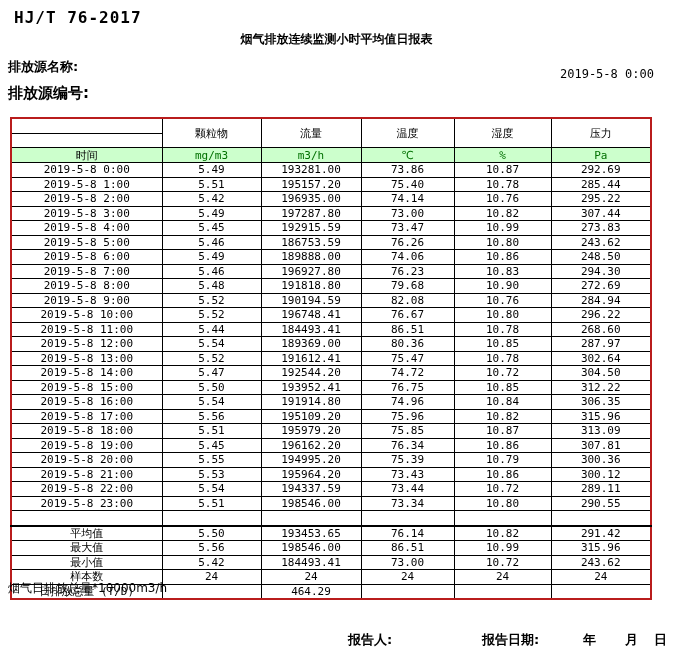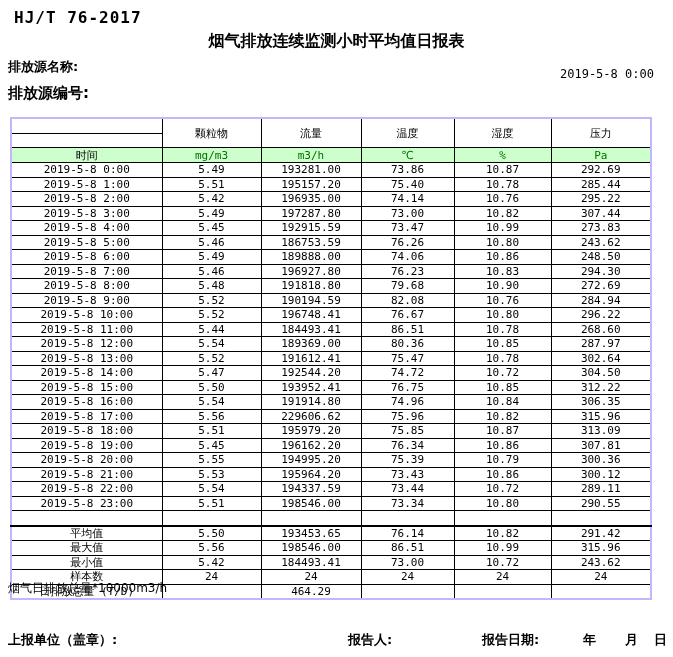--- a/index.html
+++ b/index.html
@@ -3,28 +3,28 @@
 <meta charset="utf-8">
 <style>
   html,body{margin:0;padding:0;}
   body{
     width:673px;height:657px;background:#ffffff;color:#000;
     font-family:"DejaVu Sans",sans-serif;position:relative;overflow:hidden;
   }
   .std{position:absolute;left:14px;top:8px;font-weight:bold;font-size:16px;
        font-family:"DejaVu Sans Mono",monospace;letter-spacing:1px;}
   .title{position:absolute;left:0;top:31px;width:673px;text-align:center;
-         font-weight:bold;font-size:16px;}
+         font-weight:bold;font-size:12px;}
   .src-name{position:absolute;left:8px;top:58px;font-weight:bold;font-size:13px;}
   .src-code{position:absolute;left:8px;top:84px;font-weight:bold;font-size:15px;}
   .dt{position:absolute;left:560px;top:67px;font-size:12px;
       font-family:"DejaVu Sans Mono",monospace;}
   table.report-table{
     position:absolute;left:10px;top:117px;width:640px;
-    border-collapse:collapse;table-layout:fixed;border:2px solid #c4b5fd;
+    border-collapse:collapse;table-layout:fixed;border:2px solid #b91c1c;
   }
   .report-table td{
     border:1px solid #000;text-align:center;padding:0;
     font-size:11px;height:13.5px;line-height:13px;white-space:nowrap;overflow:hidden;
     font-family:"DejaVu Sans Mono","DejaVu Sans",monospace;
   }
   .pol{font-size:12px;font-family:"DejaVu Sans",sans-serif;}
   .unit-row td{background:#CCFFCC;height:14px;}
   .time-h{font-size:12px;font-family:"DejaVu Sans",sans-serif;}
   .unit{color:#007000;margin-top:23px;}
@@ -207,21 +207,21 @@
       <td>2019-5-8 16:00</td>
       <td>5.54</td>
       <td>191914.80</td>
       <td>74.96</td>
       <td>10.84</td>
       <td>306.35</td>
     </tr>
     <tr>
       <td>2019-5-8 17:00</td>
       <td>5.56</td>
-      <td>229606.62</td>
+      <td>195109.20</td>
       <td>75.96</td>
       <td>10.82</td>
       <td>315.96</td>
     </tr>
     <tr>
       <td>2019-5-8 18:00</td>
       <td>5.51</td>
       <td>195979.20</td>
       <td>75.85</td>
       <td>10.87</td>
@@ -316,20 +316,19 @@
       <td></td>
       <td></td>
       <td></td>
     </tr>
   </tbody>
 </table>
 
 <div class="note">烟气日排放总量*10000m3/h</div>
 
 <div class="sign">
-  <span class="s1">上报单位（盖章）:</span>
   <span class="s2">负责人:</span>
   <span class="s3">报告人:</span>
   <span class="s4">报告日期:</span>
   <span class="s5">年</span>
   <span class="s6">月</span>
   <span class="s7">日</span>
 </div>
 
 </body></html>

